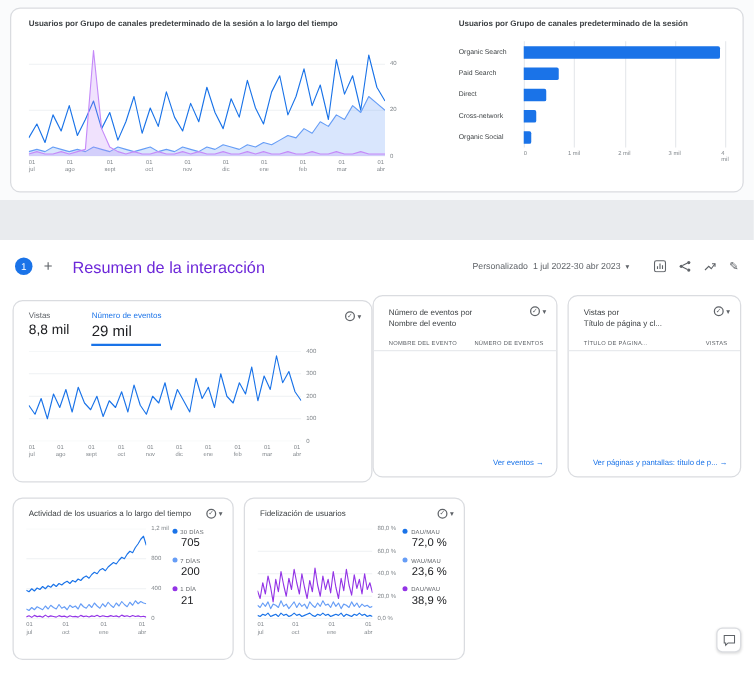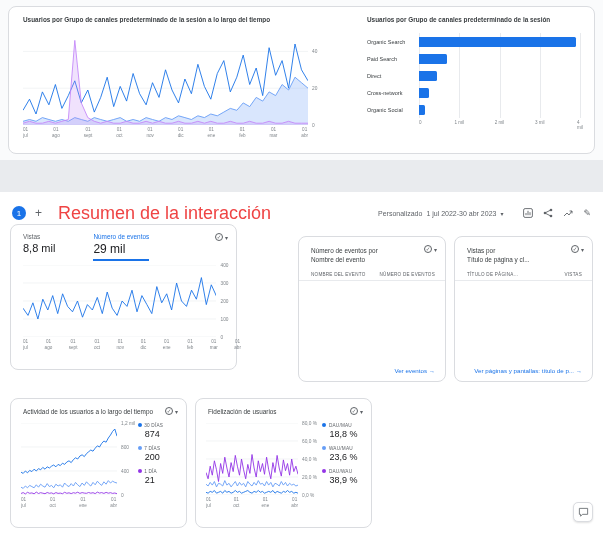--- a/index.html
+++ b/index.html
@@ -41,45 +41,45 @@
 
   
   .band { position:absolute; left:0; top:160px; width:603px; height:32px; background:#e9ebee; }
 
   
   .report { position:absolute; left:0; top:192px; width:603px; height:348px; background:#fff; }
   .report-header { position:absolute; left:12px; right:12px; top:8px; height:26px; display:flex; align-items:center; }
   .tab-circle { width:14px; height:14px; border-radius:50%; background:#1a73e8; color:#fff; font-size:8px;
                 display:flex; align-items:center; justify-content:center; margin-right:9px; cursor:pointer; }
   .add-tab { font-size:12px; color:#5f6368; margin-right:16px; cursor:pointer; }
-  .report-title { font-size:18px; color:#ef4444; }
+  .report-title { font-size:13px; color:#6d28d9; }
   .flex-sp { flex:1; }
   .date-control { font-size:7px; color:#5f6368; display:flex; align-items:center; gap:4px; cursor:pointer; margin-right:10px; }
   .caret { font-size:6px; color:#5f6368; }
   .hicon { margin-left:10px; color:#5f6368; font-size:9px; display:flex; align-items:center; cursor:pointer; }
   .hicon svg { display:block; }
 
   
   .qcheck { position:absolute; top:8px; right:8px; display:flex; align-items:center; gap:2px; color:#5f6368; cursor:pointer; }
   .qcircle { width:8px; height:8px; border:1px solid #5f6368; border-radius:50%; font-size:5.5px; line-height:7px; text-align:center; }
 
   
-  .cardA { left:10px;  top:32px; width:227px; height:146px; }
+  .cardA { left:10px;  top:48px; width:288px; height:146px; }
   .cardB { left:298px; top:44px; width:148px; height:146px; }
   .cardC { left:454px; top:44px; width:139px; height:146px; }
   
   .cardD { left:10px;  top:206px; width:177px; height:130px; }
   .cardE { left:195px; top:206px; width:177px; height:130px; }
 
   .tabs { display:flex; gap:18px; padding:8px 12px 0 12px; }
   .tab { cursor:pointer; padding-bottom:5px; }
   .tab-label { font-size:6.4px; color:#5f6368; }
   .tab.selected .tab-label { color:#1a73e8; }
   .tab-value { font-size:11px; color:#202124; margin-top:2px; }
-  .tab.selected { box-shadow: inset 0 -2px 0 0 #1a73e8; margin-left: 20px; }
+  .tab.selected { box-shadow: inset 0 -2px 0 0 #1a73e8; }
   .tab.selected .tab-value { font-size:12px; }
   .aw { padding-left:12px; margin-top:4px; }
   .axr { padding-left:12px; }
 
   .card-title2 { padding:9px 26px 0 12px; font-size:6.4px; color:#3c4043; line-height:1.45; }
   .thead { display:flex; justify-content:space-between; padding:7px 10px 3px 12px; font-size:4.6px; color:#5f6368;
            letter-spacing:0.25px; border-bottom:1px solid #e8eaed; }
   .card-footer { position:absolute; right:10px; bottom:7px; font-size:6.2px; color:#1a73e8; white-space:nowrap; cursor:pointer; }
 
   .card-title-sm { padding:9px 26px 0 12px; font-size:6.4px; color:#3c4043; line-height:1.4; }
@@ -403,21 +403,21 @@
           <span style="bottom: calc(33.3333% - 3px);">400</span>
           <span style="bottom: calc(66.6667% - 3px);">800</span>
           <span style="bottom: calc(100% - 3px);">1,2 mil</span>
         </div>
       <div class="legend" id="act-legend">
           <div>
             <div class="lrow">
               <span class="ldot" style="background: rgb(26, 115, 232);"></span>
               <span class="llab">30 DÍAS</span>
             </div>
-            <div class="lval">874</div>
+            <div class="lval">705</div>
           </div>
           <div>
             <div class="lrow">
               <span class="ldot" style="background: rgb(102, 157, 246);"></span>
               <span class="llab">7 DÍAS</span>
             </div>
             <div class="lval">200</div>
           </div>
           <div>
             <div class="lrow">
@@ -473,21 +473,21 @@
           <span style="bottom: calc(50% - 3px);">40,0 %</span>
           <span style="bottom: calc(75% - 3px);">60,0 %</span>
           <span style="bottom: calc(100% - 3px);">80,0 %</span>
         </div>
       <div class="legend" id="ret-legend">
           <div>
             <div class="lrow">
               <span class="ldot" style="background: rgb(26, 115, 232);"></span>
               <span class="llab">DAU/MAU</span>
             </div>
-            <div class="lval">18,8 %</div>
+            <div class="lval">72,0 %</div>
           </div>
           <div>
             <div class="lrow">
               <span class="ldot" style="background: rgb(102, 157, 246);"></span>
               <span class="llab">WAU/MAU</span>
             </div>
             <div class="lval">23,6 %</div>
           </div>
           <div>
             <div class="lrow">

